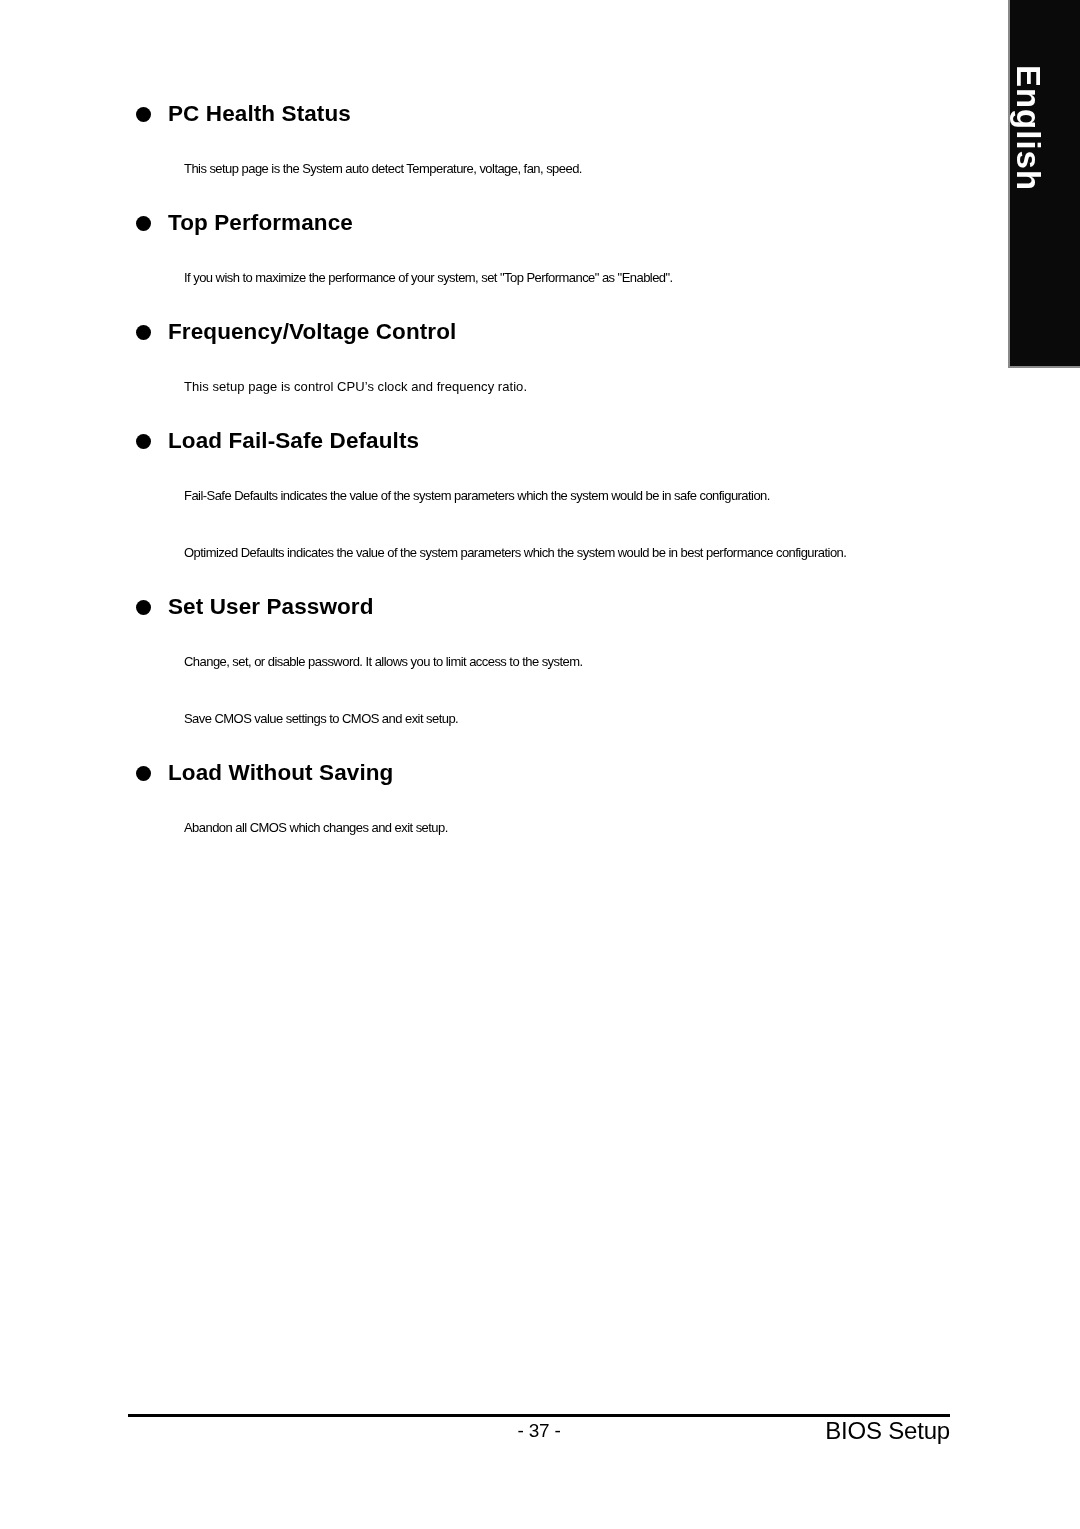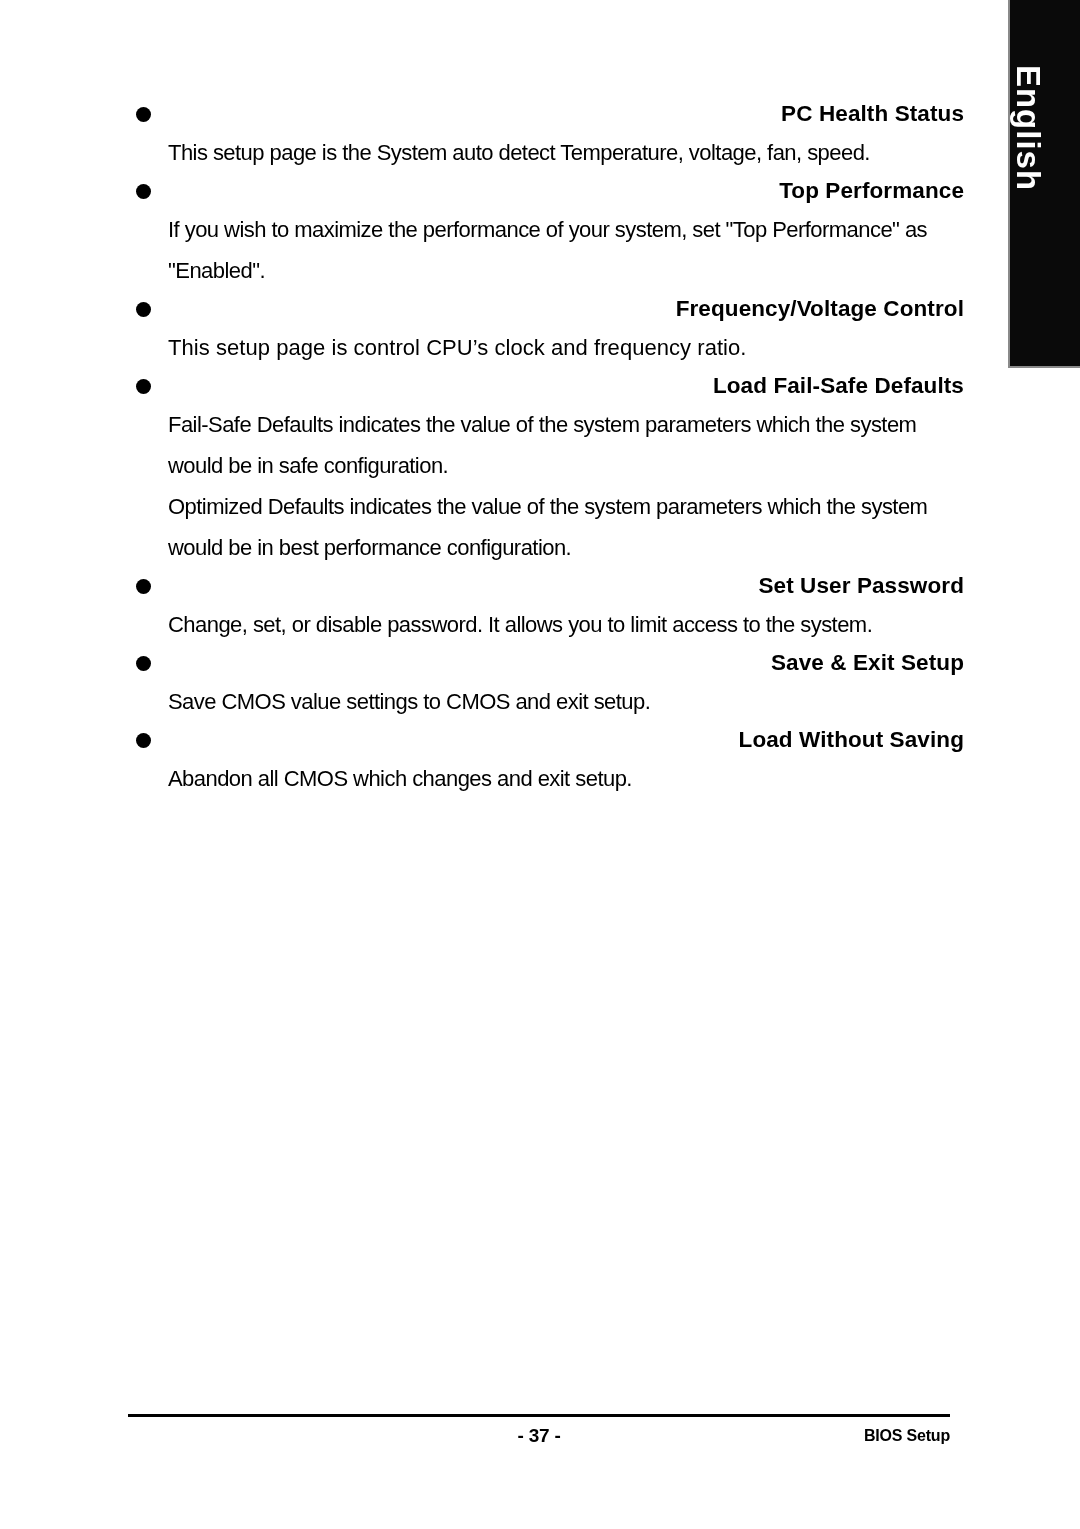--- a/index.html
+++ b/index.html
@@ -81,29 +81,28 @@
   }
   .heading {
     display: block;
     font-family: "Liberation Sans", sans-serif;
     font-weight: bold;
     font-size: 22.5px;
     line-height: 36px;
     letter-spacing: 0.1px;
     color: #000000;
     white-space: nowrap;
-    text-align: right;
   }
 
   .body-text {
-    margin: 0;
+    margin: 16px;
     padding-left: 40px;
     font-family: "Liberation Sans", sans-serif;
     font-weight: normal;
-    font-size: 22px;
+    font-size: 13px;
     line-height: 41px;
     color: #000000;
     letter-spacing: -0.15px;
     max-width: 796px;
   }
   .body-text.tight {
     letter-spacing: -0.55px;
   }
   .body-text.wide {
     letter-spacing: 0.05px;
@@ -117,40 +116,38 @@
     width: 822px;
   }
   #footer-rule {
     width: 100%;
     height: 0;
     border-top: 3px solid #000000;
   }
   #footer-row {
     position: relative;
     height: 34px;
-    margin-top: 5px;
-    font-weight: bold;
   }
   #footer-page {
     position: absolute;
     left: 0;
     right: 0;
     text-align: center;
     font-family: "Liberation Sans", sans-serif;
     font-size: 19px;
     line-height: 28px;
     letter-spacing: -0.2px;
     color: #000000;
   }
   #footer-section {
     position: absolute;
     right: 0;
     top: 0;
     font-family: "Liberation Sans", sans-serif;
-    font-size: 16px;
+    font-size: 24px;
     line-height: 28px;
     letter-spacing: -0.2px;
     color: #000000;
     text-align: right;
   }
 </style>
 </head>
 <body>
 
 <div id="page">
@@ -200,24 +197,20 @@
 
     <div class="section">
       <div class="heading-row">
         <span class="bullet"></span>
         <span class="heading">Set User Password</span>
       </div>
       <p class="body-text tight">Change, set, or disable password. It allows you to limit access to the system.</p>
     </div>
 
     <div class="section">
-      <div class="heading-row">
-        <span class="bullet"></span>
-        <span class="heading">Save &amp; Exit Setup</span>
-      </div>
       <p class="body-text tight">Save CMOS value settings to CMOS and exit setup.</p>
     </div>
 
     <div class="section">
       <div class="heading-row">
         <span class="bullet"></span>
         <span class="heading">Load Without Saving</span>
       </div>
       <p class="body-text tight">Abandon all CMOS which changes and exit setup.</p>
     </div>

